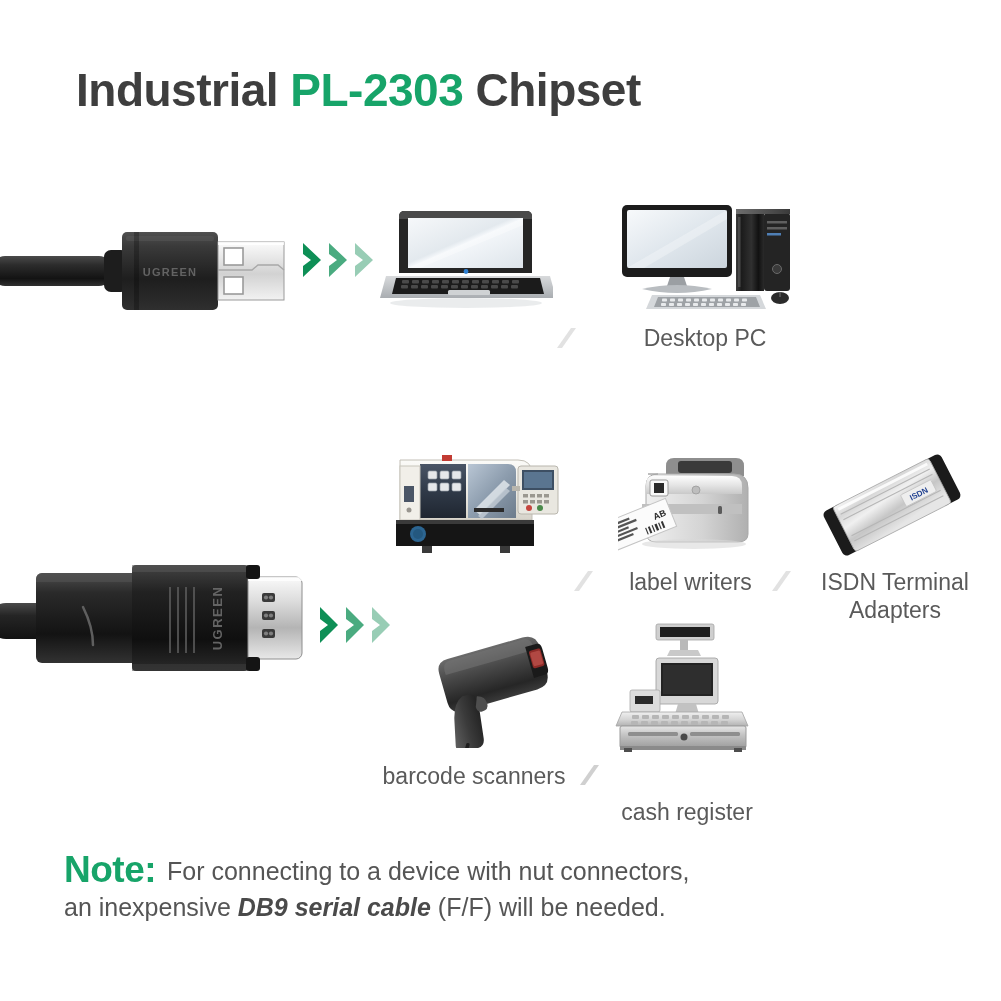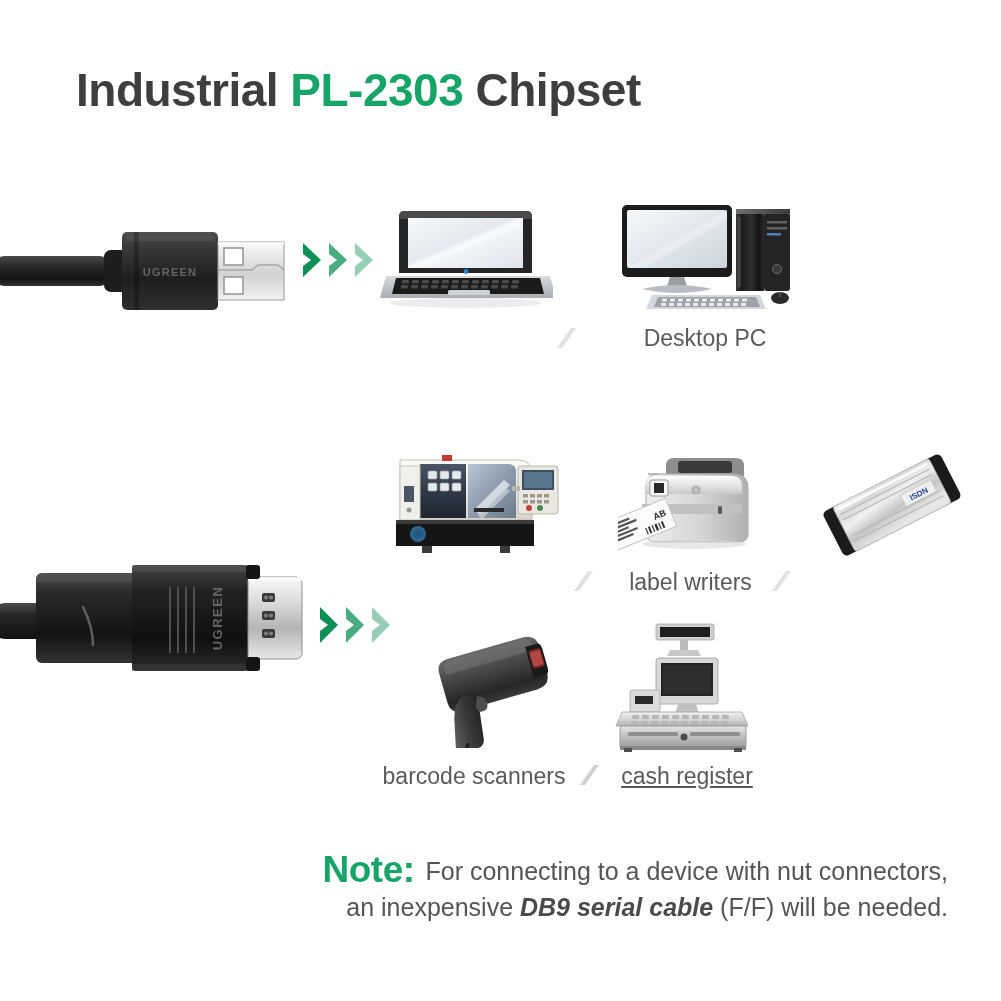--- a/index.html
+++ b/index.html
@@ -36,21 +36,21 @@
     position: absolute; color: #5a5a5a;
     font-size: 23px; line-height: 28px;
     text-align: center; white-space: nowrap;
   }
   .label.wrap { white-space: normal; }
   .slash {
     position: absolute; width: 26px; height: 26px;
   }
 
   
-  .note { position: absolute; left: 88px; top: 852px; width: 860px; text-align: right; }
+  .note { position: absolute; left: 64px; top: 852px; width: 860px; }
   .note-line { color: #555555; font-size: 25px; line-height: 36px; }
   .note-word {
     color: #17a469; font-size: 37px; font-weight: bold;
     letter-spacing: -0.5px; vertical-align: -2px; margin-right: 4px;
   }
   .note-em { font-style: italic; font-weight: bold; color: #4a4a4a; margin-top: 13px; }
 </style>
 </head>
 <body>
 
@@ -480,20 +480,21 @@
           <line x1="30" y1="64" x2="130" y2="64"></line>
           <line x1="30" y1="70" x2="130" y2="70"></line>
         </g>
         <rect x="30" y="33" width="100" height="3" fill="#ffffff" opacity="0.85"></rect>
 
         <rect x="92" y="50" width="34" height="13" rx="1.5" fill="#eeeeee" stroke="#c0c0c0" stroke-width="0.7"></rect>
         <text x="109" y="60" font-family="Liberation Sans, sans-serif" font-size="8" font-weight="bold" fill="#1f3f8f" text-anchor="middle">ISDN</text>
       </g>
     </svg>
   </div>
+  <div class="label wrap" style="left:795px; top:568px; width:200px;">ISDN Terminal Adapters</div>
 
   <div class="device" style="left:418px; top:628px;">
     <svg width="160" height="120" viewBox="0 0 160 120">
       <defs>
         <linearGradient id="scanHead" x1="0" y1="0" x2="0" y2="1">
           <stop offset="0" stop-color="#6b6b6b"></stop>
           <stop offset="0.35" stop-color="#4a4a4a"></stop>
           <stop offset="0.8" stop-color="#262626"></stop>
           <stop offset="1" stop-color="#3a3a3a"></stop>
         </linearGradient>
@@ -580,21 +581,21 @@
 
       <rect x="12" y="108" width="126" height="22" rx="2" fill="url(#posDrw)" stroke="#9b9b9b" stroke-width="1"></rect>
       <rect x="20" y="114" width="50" height="4" rx="1.5" fill="#8e8e8e"></rect>
       <rect x="82" y="114" width="50" height="4" rx="1.5" fill="#8e8e8e"></rect>
       <circle cx="76" cy="119" r="3.5" fill="#4a4a4a"></circle>
       <rect x="12" y="128" width="126" height="4" fill="#8a8a8a"></rect>
       <rect x="16" y="130" width="8" height="4" fill="#4e4e4e"></rect>
       <rect x="126" y="130" width="8" height="4" fill="#4e4e4e"></rect>
     </svg>
   </div>
-  <div class="label" style="left:602px; top:762px; width:170px;text-decoration:underline;">cash register</div>
+  <div class="label" style="left:602px; top:798px; width:170px;">cash register</div>
 
   <div class="note">
     <div class="note-line">
       <span class="note-word">Note:</span><span> For connecting to a device with nut connectors,</span>
     </div>
     <div class="note-line">
       <span>an inexpensive </span><span class="note-em">DB9 serial cable</span><span> (F/F) will be needed.</span>
     </div>
   </div>
 

